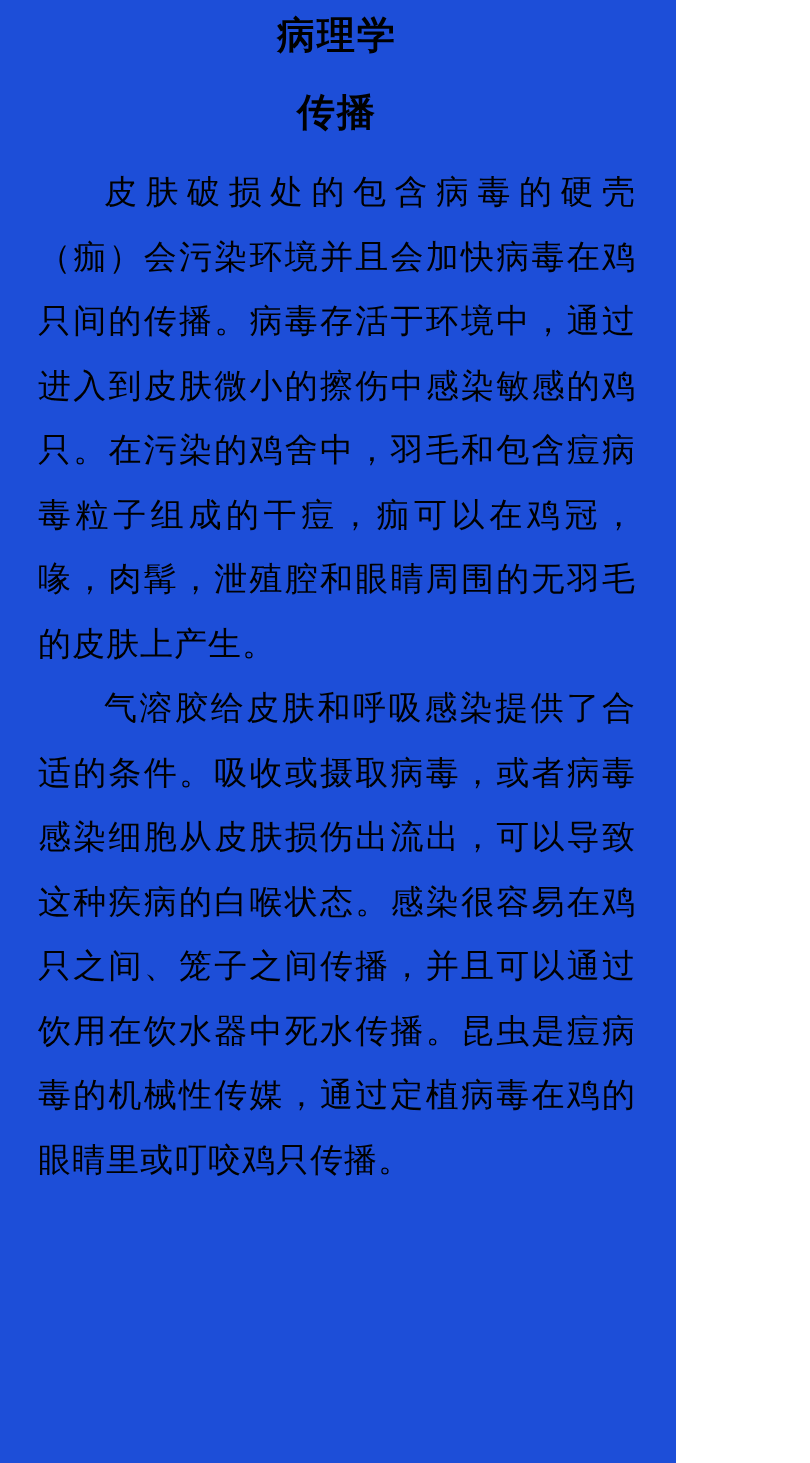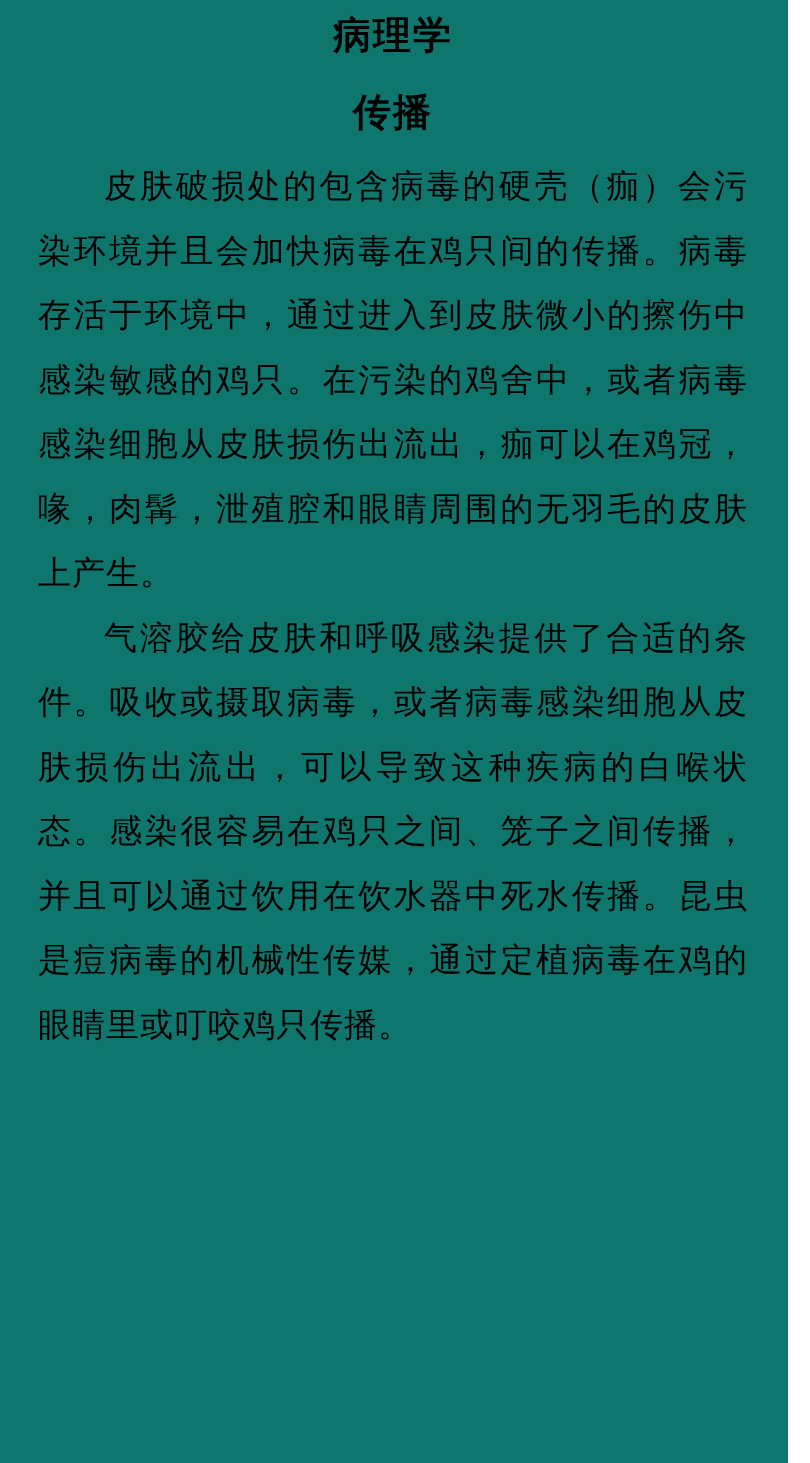--- a/index.html
+++ b/index.html
@@ -9,36 +9,36 @@
   }
   body {
     width: 810px;
     height: 1463px;
     overflow: hidden;
     font-family: "Liberation Sans", sans-serif;
     color: #000000;
   }
   .page {
     box-sizing: border-box;
-    width: 788px;
+    width: 676px;
     height: 1463px;
     padding: 6px 40px 0 38px;
-    background: #0f766e;
+    background: #1d4ed8;
   }
   .doc-heading {
     font-size: 38px;
     line-height: 58px;
     font-weight: bold;
     text-align: center;
     margin: 0 0 20px 0;
     letter-spacing: 2px;
   }
   .doc-heading.second {
     margin-top: 12px;
-    margin-bottom: 14px;
+    margin-bottom: 20px;
     line-height: 56px;
   }
   .doc-paragraph {
     font-size: 33px;
     line-height: 64.5px;
     margin: 0;
     text-align: justify;
     text-align-last: left;
     text-indent: 2em;
     letter-spacing: 1px;
@@ -49,17 +49,17 @@
 <body>
 
 <div class="page">
 
   <section>
     <h1 class="doc-heading">病理学</h1>
   </section>
 
   <section>
     <h2 class="doc-heading second">传播</h2>
-    <p class="doc-paragraph">皮肤破损处的包含病毒的硬壳（痂）会污染环境并且会加快病毒在鸡只间的传播。病毒存活于环境中，通过进入到皮肤微小的擦伤中感染敏感的鸡只。在污染的鸡舍中，或者病毒感染细胞从皮肤损伤出流出，痂可以在鸡冠，喙，肉髯，泄殖腔和眼睛周围的无羽毛的皮肤上产生。</p>
+    <p class="doc-paragraph">皮肤破损处的包含病毒的硬壳（痂）会污染环境并且会加快病毒在鸡只间的传播。病毒存活于环境中，通过进入到皮肤微小的擦伤中感染敏感的鸡只。在污染的鸡舍中，羽毛和包含痘病毒粒子组成的干痘，痂可以在鸡冠，喙，肉髯，泄殖腔和眼睛周围的无羽毛的皮肤上产生。</p>
     <p class="doc-paragraph">气溶胶给皮肤和呼吸感染提供了合适的条件。吸收或摄取病毒，或者病毒感染细胞从皮肤损伤出流出，可以导致这种疾病的白喉状态。感染很容易在鸡只之间、笼子之间传播，并且可以通过饮用在饮水器中死水传播。昆虫是痘病毒的机械性传媒，通过定植病毒在鸡的眼睛里或叮咬鸡只传播。</p>
   </section>
 
 </div>
 
 </body></html>

